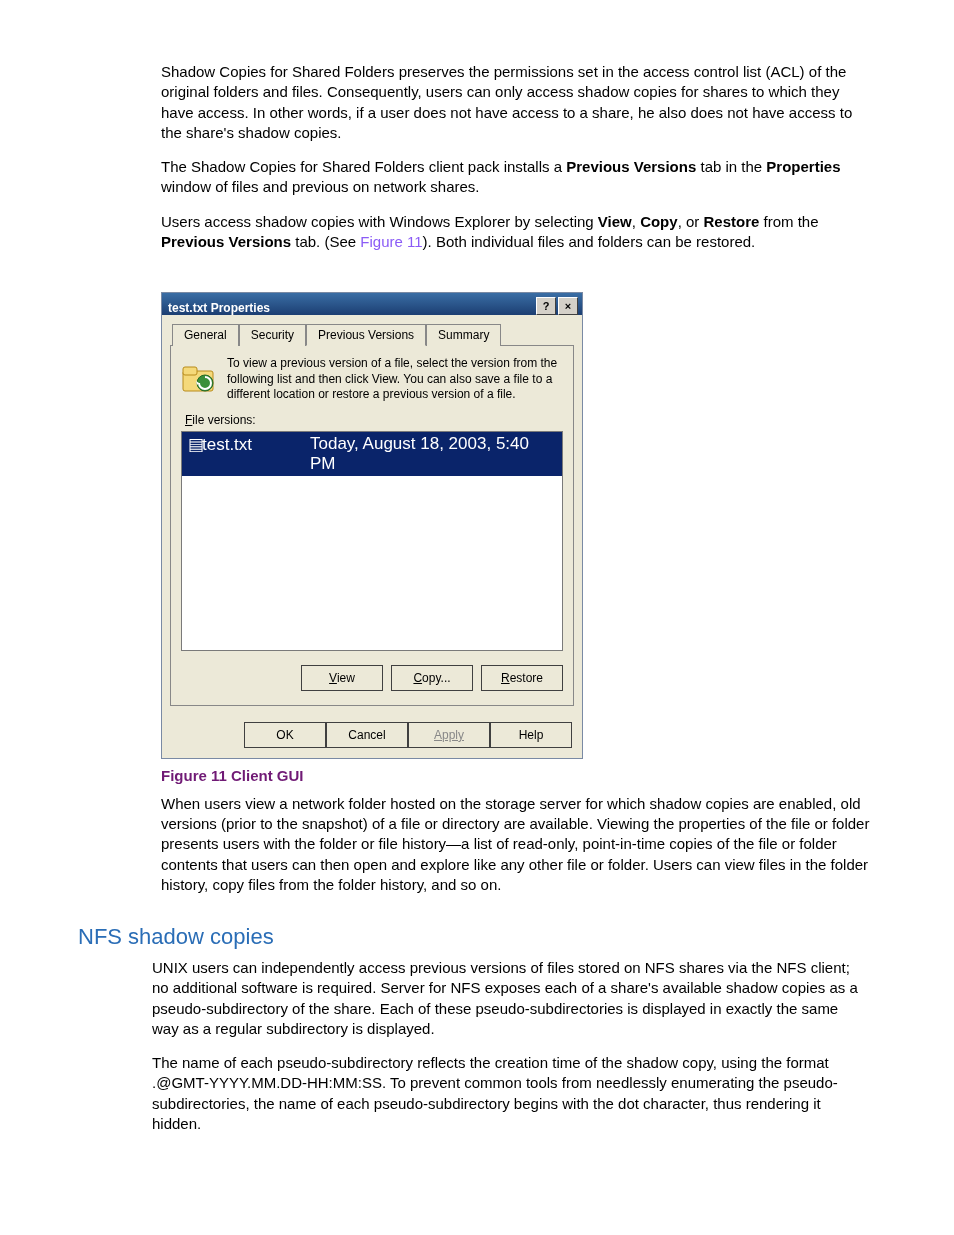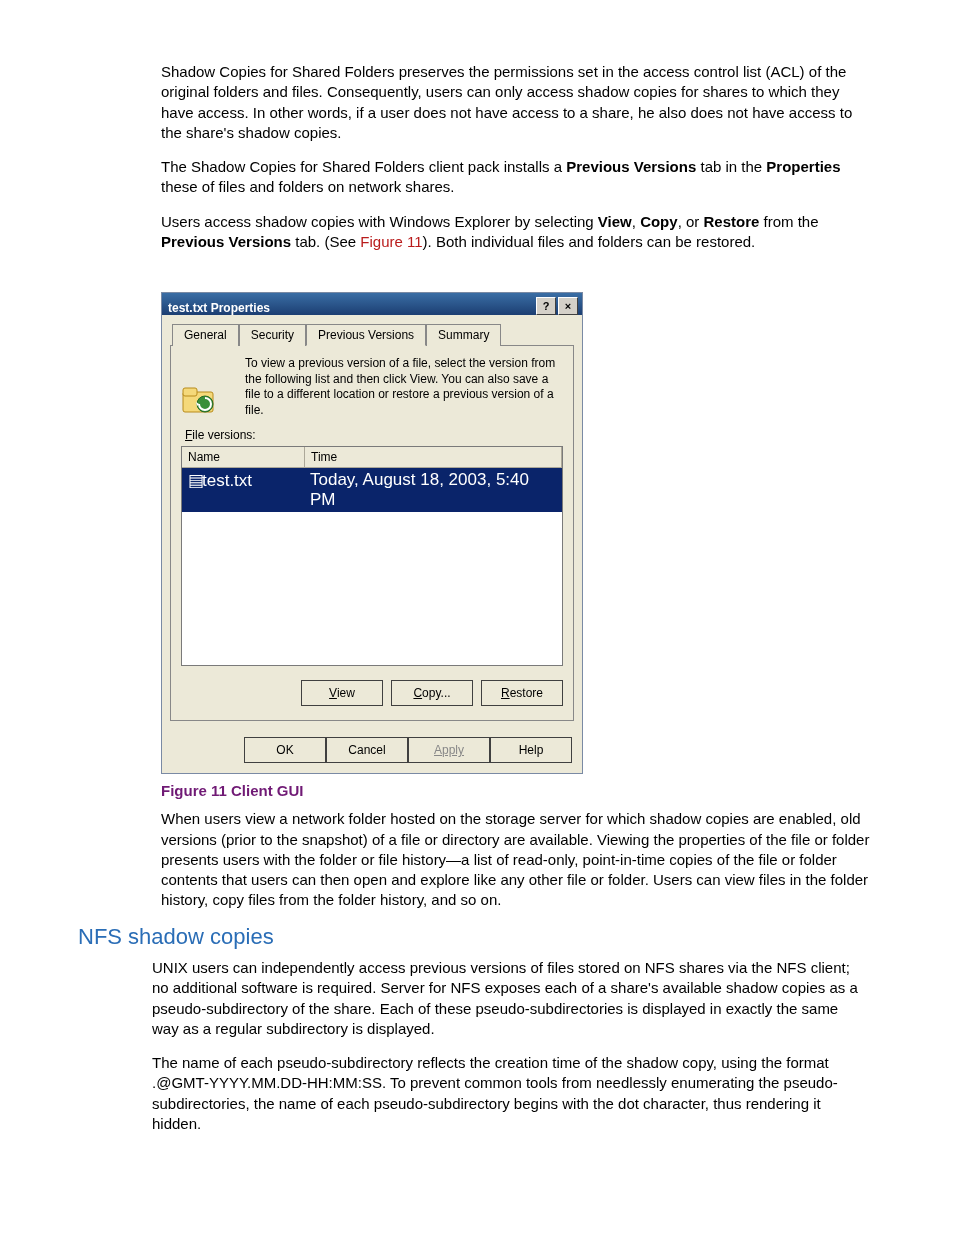--- a/index.html
+++ b/index.html
@@ -1,37 +1,37 @@
 <!DOCTYPE html>
 <html><head>
 <meta charset="utf-8">
 <style>
   body{margin:0;background:#fff;font-family:"Segoe UI",Arial,sans-serif;color:#000}
   .page{width:954px;height:1235px;position:relative;background:#fff}
   .content{position:absolute;left:161px;top:62px;width:712px}
   .para{font-size:15px;line-height:1.35;margin:0 0 14px 0}
   .bold{font-weight:bold}
-  .link{color:#b91c1c}
+  .link{color:#8b5cf6}
   .figcap{color:#701a75;font-weight:bold;font-size:15px;margin:8px 0 10px 0}
   .h2{color:#2a6db6;font-size:22px;font-weight:normal;margin:0 0 10px 0}
   .section-h2{position:absolute;left:78px;top:924px}
   .content2{position:absolute;left:152px;top:958px;width:712px}
   .footer{position:absolute;right:88px;top:1236px;font-size:16px}
   .footer .pg{margin-left:28px}
 
   
   .dlg{position:relative;width:420px;margin-top:40px;margin-bottom:6px;border:1px solid #7a8aa4;background:#ece9d8;font-family:Tahoma,Arial,sans-serif;font-size:12px;color:#000}
   .titlebar{height:22px;background:linear-gradient(#3a6ea5,#1c3e72);color:#fff;display:flex;align-items:flex-end;padding:0 4px 0 6px;font-weight:bold;font-size:12px}
   .titlebar .spacer{flex:1}
   .tbtn{width:18px;height:16px;background:#d4d0c8;border:1px solid #fff;border-right-color:#404040;border-bottom-color:#404040;color:#000;font-family:Arial;font-size:11px;font-weight:bold;display:flex;align-items:center;justify-content:center;margin-left:2px}
   .tabs{display:flex;padding:8px 10px 0 10px}
   .tab{padding:3px 11px;border:1px solid #888;border-bottom:none;background:#ece9d8;margin-right:0;position:relative;top:1px;font-size:12px}
   .tab.active{background:#ece9d8;border-bottom:1px solid #ece9d8;z-index:2}
   .tabpanel{border:1px solid #888;margin:0 8px 10px 8px;padding:10px 10px 14px 10px;background:#ece9d8}
-  .iconrow{display:flex;align-items:flex-end;gap:28px;margin-bottom:10px}
+  .iconrow{display:flex;align-items:center;gap:10px;margin-bottom:10px}
   .foldericon{width:36px;height:36px;flex:0 0 36px}
   .foldericon svg{width:36px;height:36px}
   .desc{font-size:12px;line-height:1.3;flex:1}
   .lbl{font-size:12px;margin:4px 0 4px 4px}
   .listbox{border:1px solid #7a7a7a;background:#fff;height:218px;overflow:hidden}
   .listhdr{display:flex;background:#ece9d8;border-bottom:1px solid #aca899}
   .listhdr div{padding:3px 6px;font-size:12px;border-right:1px solid #aca899}
   .col-name{width:110px}
   .col-time{flex:1}
   .listrow{display:flex;font-size:17px}
@@ -44,21 +44,21 @@
   .dlg-ftr{display:flex;justify-content:flex-end;padding:6px 10px 10px 10px}
   .ul{text-decoration:underline}
 </style>
 </head>
 <body>
 
 <div class="page">
   <div class="content">
     <p class="para">Shadow Copies for Shared Folders preserves the permissions set in the access control list (ACL) of the original folders and files. Consequently, users can only access shadow copies for shares to which they have access. In other words, if a user does not have access to a share, he also does not have access to the share's shadow copies.</p>
     <p class="para">
-      <span>The Shadow Copies for Shared Folders client pack installs a </span><span class="bold">Previous Versions</span><span> tab in the </span><span class="bold">Properties</span><span> these of files and folders on network shares.</span>
+      <span>The Shadow Copies for Shared Folders client pack installs a </span><span class="bold">Previous Versions</span><span> tab in the </span><span class="bold">Properties</span><span> window of files and previous on network shares.</span>
     </p>
     <p class="para">
       <span>Users access shadow copies with Windows Explorer by selecting </span><span class="bold">View</span><span>, </span><span class="bold">Copy</span><span>, or </span><span class="bold">Restore</span><span> from the </span><span class="bold">Previous Versions</span><span> tab. (See </span><span class="link">Figure 11</span><span>). Both individual files and folders can be restored.</span>
     </p>
 
     <div class="dlg">
       <div class="titlebar">
         <span>test.txt Properties</span>
         <span class="spacer"></span>
         <span class="tbtn">?</span>
@@ -78,24 +78,20 @@
                 <rect x="2" y="6" width="14" height="8" rx="2" fill="#f5d97a" stroke="#b88b1a"></rect>
                 <circle cx="24" cy="22" r="8" fill="#3a8f3a" stroke="#256b25"></circle>
                 <path d="M24 16 A6 6 0 1 1 18 22" fill="none" stroke="#fff" stroke-width="2"></path>
                 <path d="M18 22 l-3 -2 l1 4 z" fill="#fff"></path>
               </svg>
           </div>
           <div class="desc">To view a previous version of a file, select the version from the following list and then click View.  You can also save a file to a different location or restore a previous version of a file.</div>
         </div>
         <div class="lbl"><span class="ul">F</span><span>ile versions:</span></div>
         <div class="listbox">
-          <div class="listhdr">
-            <div class="col-name">Name</div>
-            <div class="col-time">Time</div>
-          </div>
           <div class="listrow sel">
             <div class="cell col-name"><span class="ic">▤</span><span>test.txt</span></div>
             <div class="cell col-time">Today, August 18, 2003, 5:40 PM</div>
           </div>
         </div>
         <div class="btnrow">
           <div class="btn">
               <span><span class="ul">V</span><span>iew</span></span>
             </div>
           <div class="btn">

